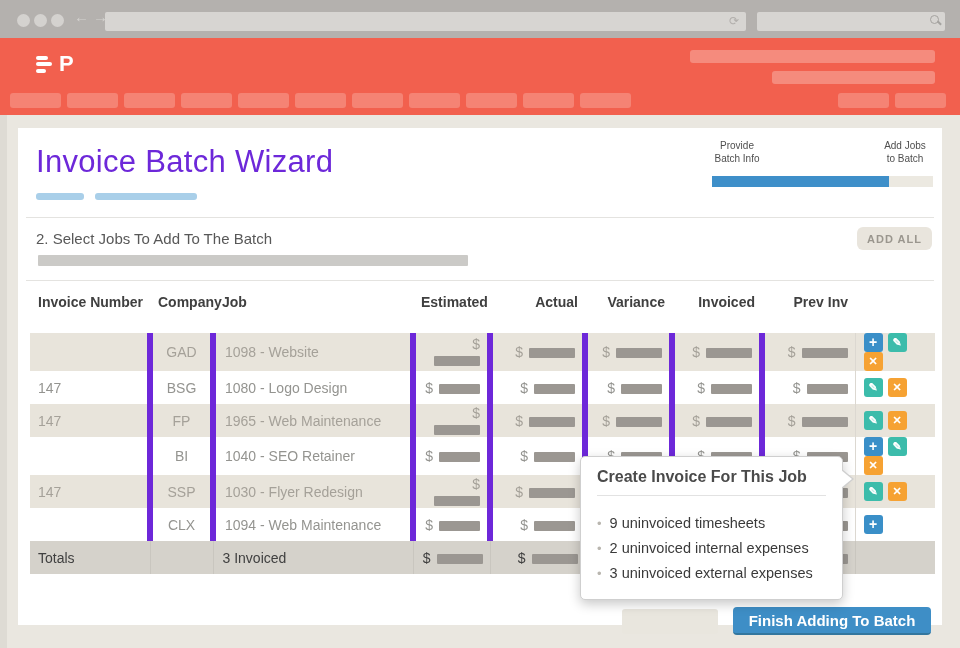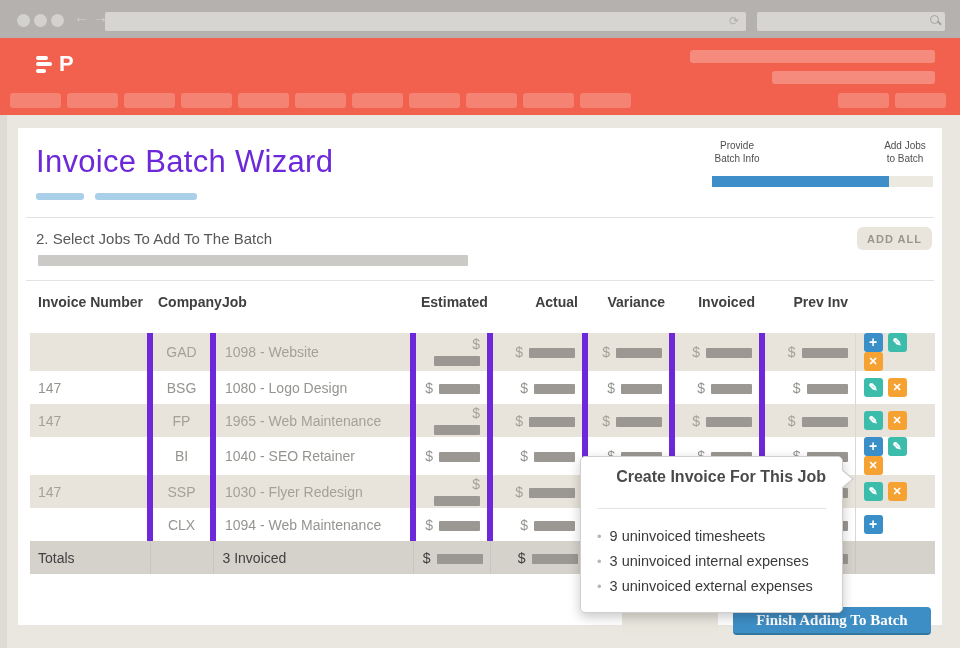--- a/index.html
+++ b/index.html
@@ -84,30 +84,30 @@
   .act-edit { background:#3cbcab; font-size:11px; }
   .act-remove { background:#f6a233; font-size:11px; }
 
   
   .tooltip { position:absolute; left:580px; top:341px; width:263px; background:#fff; border:1px solid #cfcfcf;
              border-radius:5px; box-shadow:0 4px 12px rgba(0,0,0,.22); padding:11px 16px 13px 16px; z-index:6; }
   .tooltip::before { content:""; position:absolute; right:-12px; top:12px; border-left:12px solid #cfcfcf;
                      border-top:10px solid transparent; border-bottom:10px solid transparent; }
   .tooltip::after  { content:""; position:absolute; right:-10px; top:13px; border-left:11px solid #fff;
                      border-top:9px solid transparent; border-bottom:9px solid transparent; }
-  .tooltip-title { font-size:16px; font-weight:bold; color:#4a4a4a; padding-bottom:22px; border-bottom:1px solid #e2e2e2;text-align:right; }
+  .tooltip-title { font-size:16px; font-weight:bold; color:#4a4a4a; padding-bottom:9px; border-bottom:1px solid #e2e2e2; }
   .tooltip ul { list-style:none; margin-top:15px; }
   .tooltip li { font-size:14.5px; color:#3a3a3a; line-height:24px; }
   .tooltip li .bullet { color:#b9b6af; margin-right:8px; font-size:13px; }
 
   
   .footer-row { display:flex; justify-content:flex-end; align-items:center; gap:15px; margin:33px 11px 0 0; }
   .ghost-btn { width:96px; height:25px; background:#e9e6de; border:none; border-radius:3px; cursor:pointer; }
   .finish-btn { width:198px; height:28px; background:#3e8ec6; border:none; border-bottom:2px solid #33769e;
-                border-radius:4px; color:#fff; font-family:Liberation Serif, serif; font-size:15px; font-weight:bold; cursor:pointer; }
+                border-radius:4px; color:#fff; font-family:Liberation Sans, sans-serif; font-size:15px; font-weight:bold; cursor:pointer; }
 </style>
 </head>
 <body>
 
 <div class="chrome">
   <div class="dots">
     <span class="dot"></span>
     <span class="dot"></span>
     <span class="dot"></span>
   </div>
@@ -295,17 +295,17 @@
     <div class="footer-row">
       <button class="ghost-btn"></button>
       <button class="finish-btn">Finish Adding To Batch</button>
     </div>
   </div>
 
   <div class="tooltip">
     <div class="tooltip-title">Create Invoice For This Job</div>
     <ul>
       <li><span class="bullet">•</span><span>9 uninvoiced timesheets</span></li>
-      <li><span class="bullet">•</span><span>3 uninvoiced internal expenses</span></li>
+      <li><span class="bullet">•</span><span>2 uninvoiced internal expenses</span></li>
       <li><span class="bullet">•</span><span>3 uninvoiced external expenses</span></li>
     </ul>
   </div>
 </div>
 
 </body></html>

